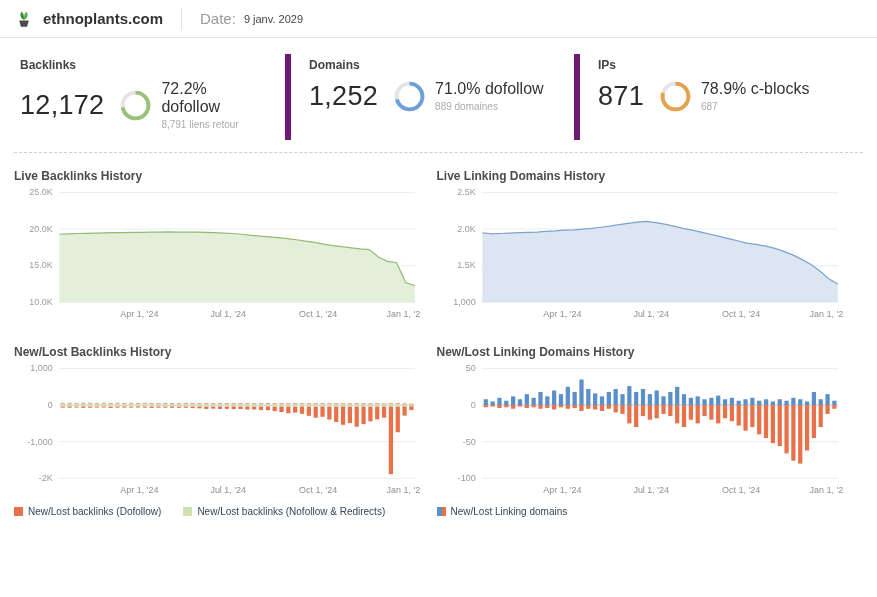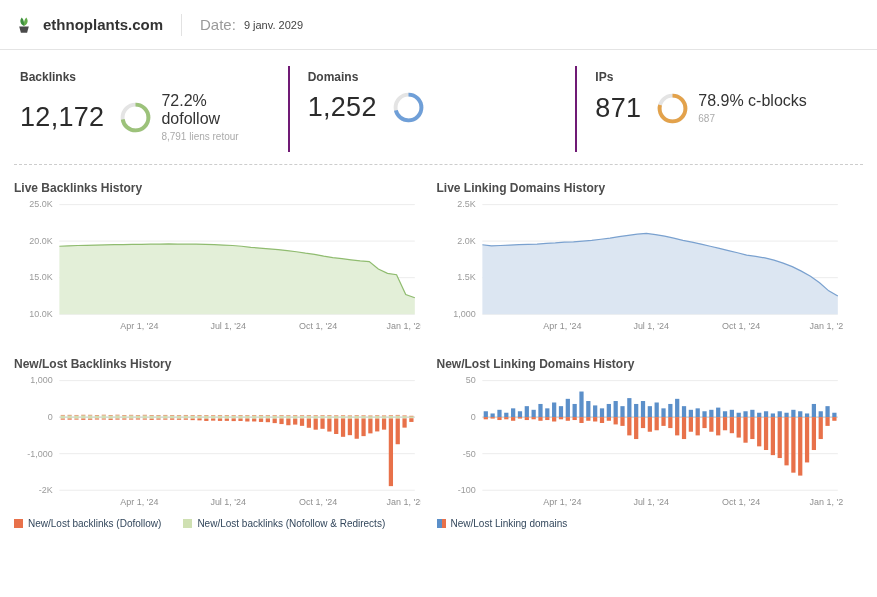--- a/index.html
+++ b/index.html
@@ -1,30 +1,30 @@
 <!DOCTYPE html>
 <html><head>
 <meta charset="utf-8">
 <style>
   * { box-sizing: border-box; margin: 0; padding: 0; }
   html,body { width: 877px; height: 597px; background:#fff; overflow:hidden;
     font-family:"Liberation Sans","DejaVu Sans",sans-serif; color:#333; }
 
   
-  .header { height:50px; display:flex; align-items:center; padding:0 14px;
+  .header { height:38px; display:flex; align-items:center; padding:0 14px;
     border-bottom:1px solid #e4e4e4; }
   .logo { width:20px; height:20px; margin-right:9px; display:inline-block; }
   .site-title { font-size:15px; font-weight:bold; color:#333; }
   .header-divider { width:1px; height:22px; background:#e2e2e2; margin:0 18px; }
   .date-label { font-size:15px; color:#9a9a9a; margin-right:8px; }
   .date-value { font-size:11px; color:#444; }
 
   
   .stats { display:flex; margin:16px 14px 0; }
-  .stat { flex:1; padding:4px 18px 10px; border-right:2px solid #701a75; }
+  .stat { flex:1; padding:4px 18px 10px; border-right:6px solid #701a75; }
   .stat:first-child { padding-left:6px; }
   .stat:last-child { border-right:none; }
   .stat-label { font-size:12px; font-weight:bold; color:#444; margin-bottom:8px; }
   .stat-row { display:flex; align-items:center; }
   .stat-value { font-size:27px; color:#2b2b2b; margin-right:16px; letter-spacing:.3px; }
   .donut { width:31px; height:31px; margin-right:10px; flex:none; }
   .donut svg { width:100%; height:100%; display:block; }
   .stat-sub .pct { font-size:16px; color:#333; }
   .stat-sub .cnt { font-size:10px; color:#ababab; margin-top:3px; }
 
@@ -77,20 +77,24 @@
   <div class="stat">
     <div class="stat-label">Domains</div>
     <div class="stat-row">
       <span class="stat-value">1,252</span>
       <span class="donut">
           <svg viewBox="0 0 36 36">
             <circle cx="18" cy="18" r="15" fill="none" stroke="#e4e4e4" stroke-width="4.5"></circle>
             <circle cx="18" cy="18" r="15" fill="none" stroke="#6f9fd8" stroke-width="4.5" stroke-dasharray="66.9 94.2" transform="rotate(-90 18 18)"></circle>
           </svg>
         </span>
+      <span class="stat-sub">
+        <div class="pct">71.0% dofollow</div>
+        <div class="cnt">889 domaines</div>
+      </span>
     </div>
   </div>
   <div class="stat">
     <div class="stat-label">IPs</div>
     <div class="stat-row">
       <span class="stat-value">871</span>
       <span class="donut">
           <svg viewBox="0 0 36 36">
             <circle cx="18" cy="18" r="15" fill="none" stroke="#e4e4e4" stroke-width="4.5"></circle>
             <circle cx="18" cy="18" r="15" fill="none" stroke="#e3a24b" stroke-width="4.5" stroke-dasharray="74.4 94.2" transform="rotate(-90 18 18)"></circle>

